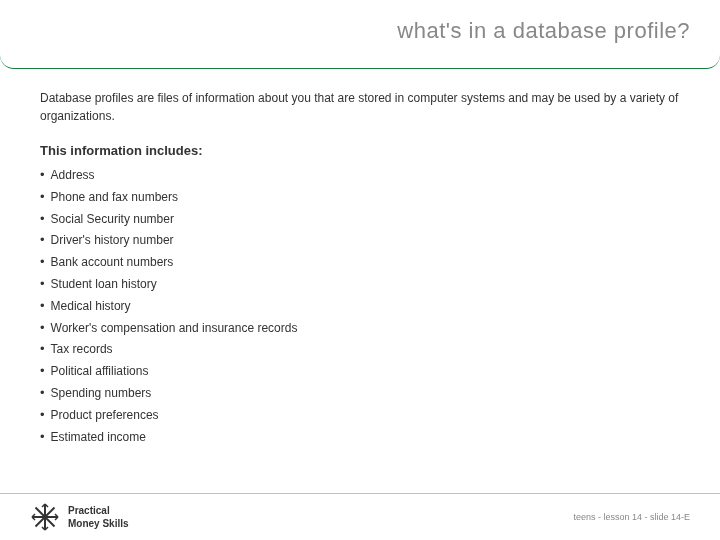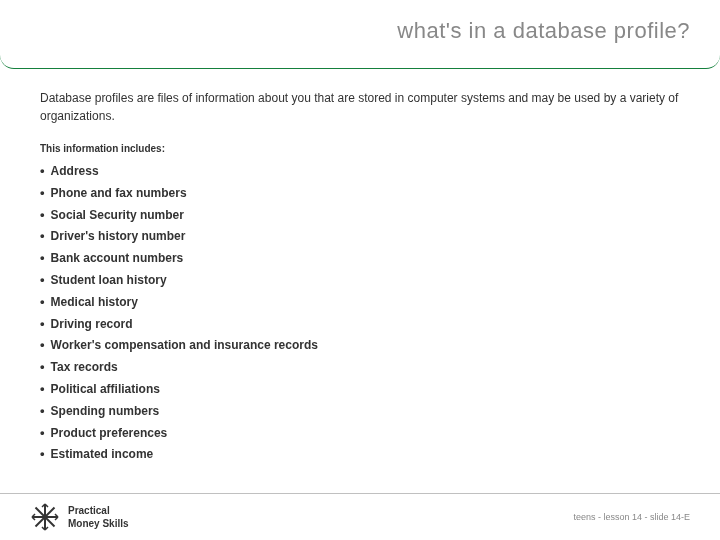--- a/index.html
+++ b/index.html
@@ -47,30 +47,29 @@
     }
 
     .intro-text {
       font-size: 12px;
       color: #333333;
       line-height: 1.5;
       margin-bottom: 18px;
     }
 
     .section-heading {
-      font-size: 10px;
+      font-size: 13px;
       font-weight: bold;
       color: #333333;
       margin-bottom: 6px;
     }
 
     .bullet-list {
       list-style: none;
       padding: 0;
-      font-weight: bold;
     }
 
     .bullet-list li {
       font-size: 12px;
       color: #333333;
       line-height: 1.65;
       display: flex;
       align-items: baseline;
       gap: 6px;
     }
@@ -130,21 +129,20 @@
     <p class="section-heading">This information includes:</p>
 
     <ul class="bullet-list" id="bullet-list">
     <li>Address</li>
         <li>Phone and fax numbers</li>
         <li>Social Security number</li>
         <li>Driver's history number</li>
         <li>Bank account numbers</li>
         <li>Student loan history</li>
         <li>Medical history</li>
-        <li>Driving record</li>
         <li>Worker's compensation and insurance records</li>
         <li>Tax records</li>
         <li>Political affiliations</li>
         <li>Spending numbers</li>
         <li>Product preferences</li>
         <li>Estimated income</li>
       </ul>
 
   </div>
 

